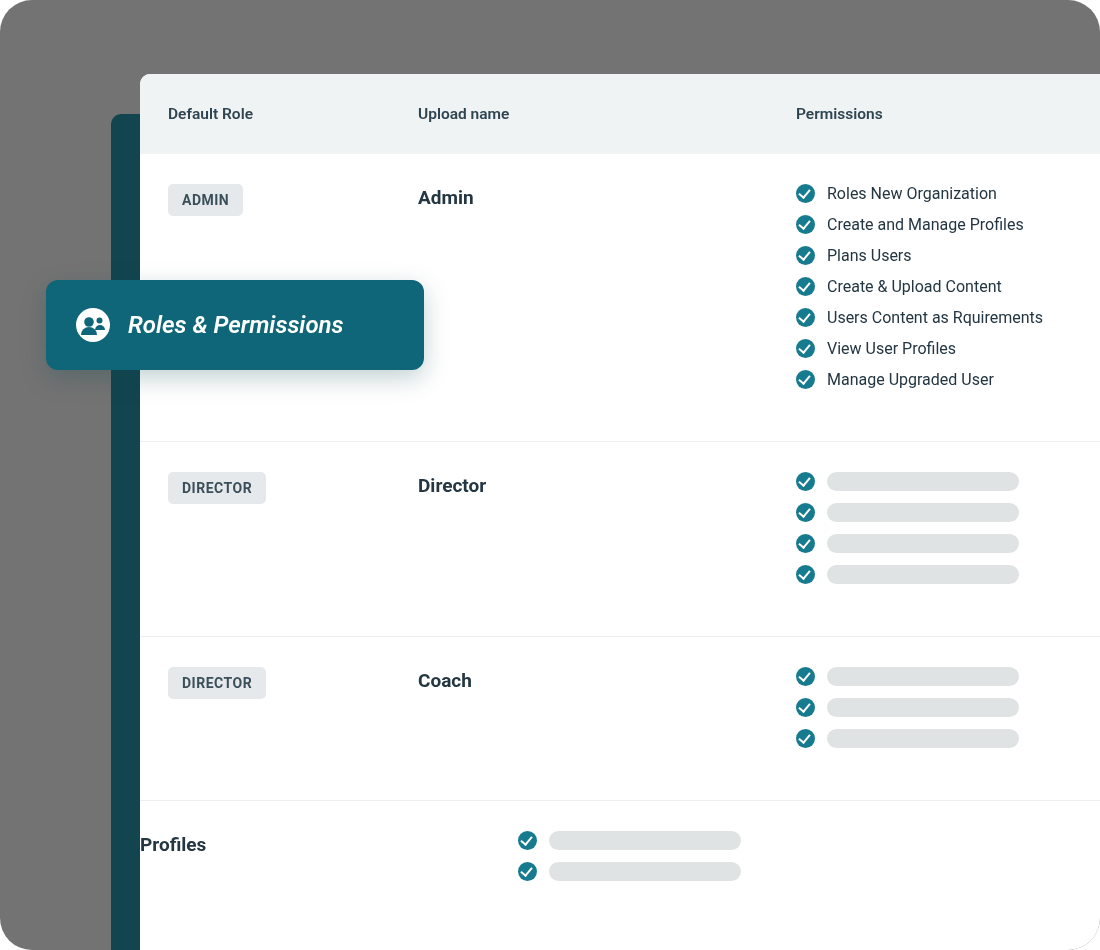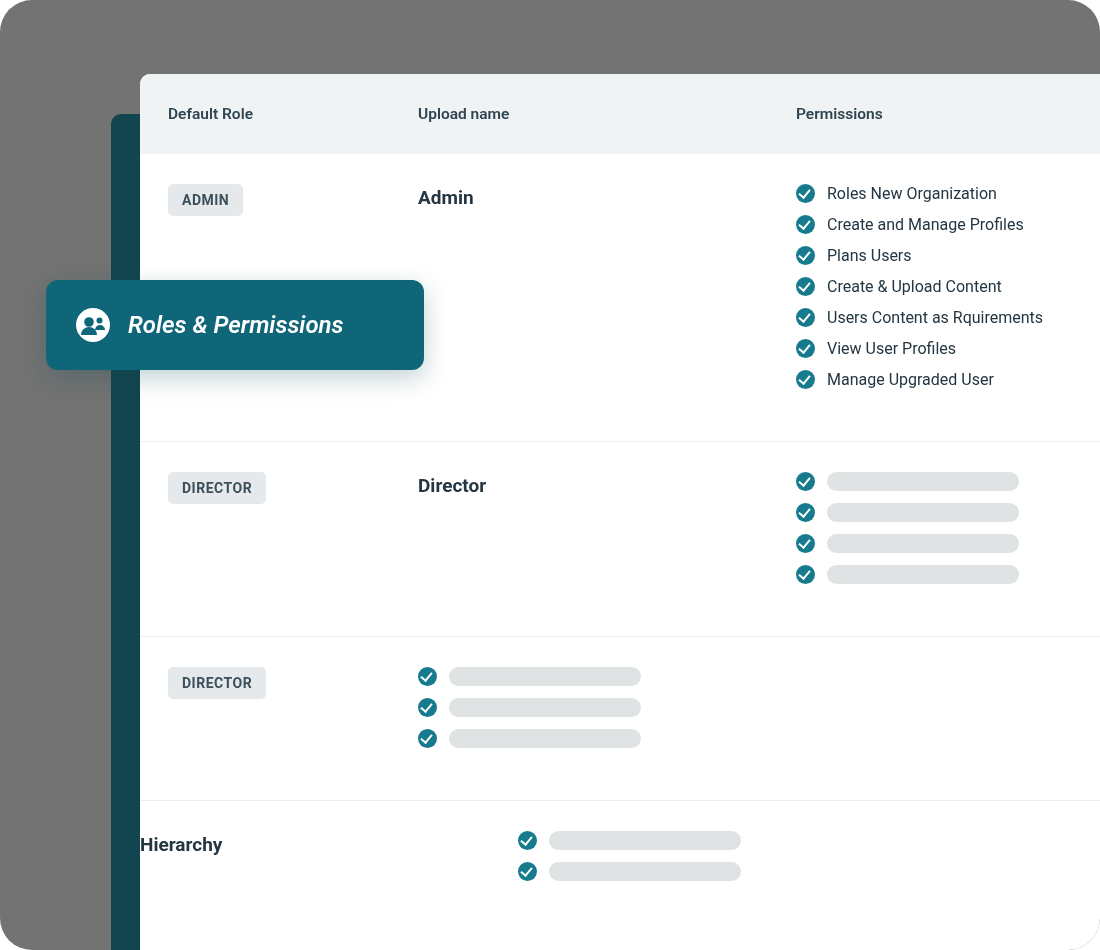--- a/index.html
+++ b/index.html
@@ -175,39 +175,40 @@
               </li>
               <li>
                 <span class="check"></span>
                 <span class="placeholder-bar" style="width: 192px;"></span>
               </li>
             </ul>
           </div>
         </div>
         <div class="row">
           <div class="role-cell"><span class="badge">DIRECTOR</span></div>
-          <div class="perm-cell">
-            <ul class="perm-list">
-              <li>
-                <span class="check"></span>
-                <span class="placeholder-bar" style="width: 192px;"></span>
-              </li>
-              <li>
-                <span class="check"></span>
-                <span class="placeholder-bar" style="width: 192px;"></span>
-              </li>
-              <li>
-                <span class="check"></span>
-                <span class="placeholder-bar" style="width: 192px;"></span>
-              </li>
-            </ul>
-          </div>
-        </div>
-        <div class="row">
-          <div class="name-cell">Hierarchy</div>
+          <div class="name-cell">Coach</div>
+          <div class="perm-cell">
+            <ul class="perm-list">
+              <li>
+                <span class="check"></span>
+                <span class="placeholder-bar" style="width: 192px;"></span>
+              </li>
+              <li>
+                <span class="check"></span>
+                <span class="placeholder-bar" style="width: 192px;"></span>
+              </li>
+              <li>
+                <span class="check"></span>
+                <span class="placeholder-bar" style="width: 192px;"></span>
+              </li>
+            </ul>
+          </div>
+        </div>
+        <div class="row">
+          <div class="name-cell">Profiles</div>
           <div class="perm-cell">
             <ul class="perm-list">
               <li>
                 <span class="check"></span>
                 <span class="placeholder-bar" style="width: 192px;"></span>
               </li>
               <li>
                 <span class="check"></span>
                 <span class="placeholder-bar" style="width: 192px;"></span>
               </li>

